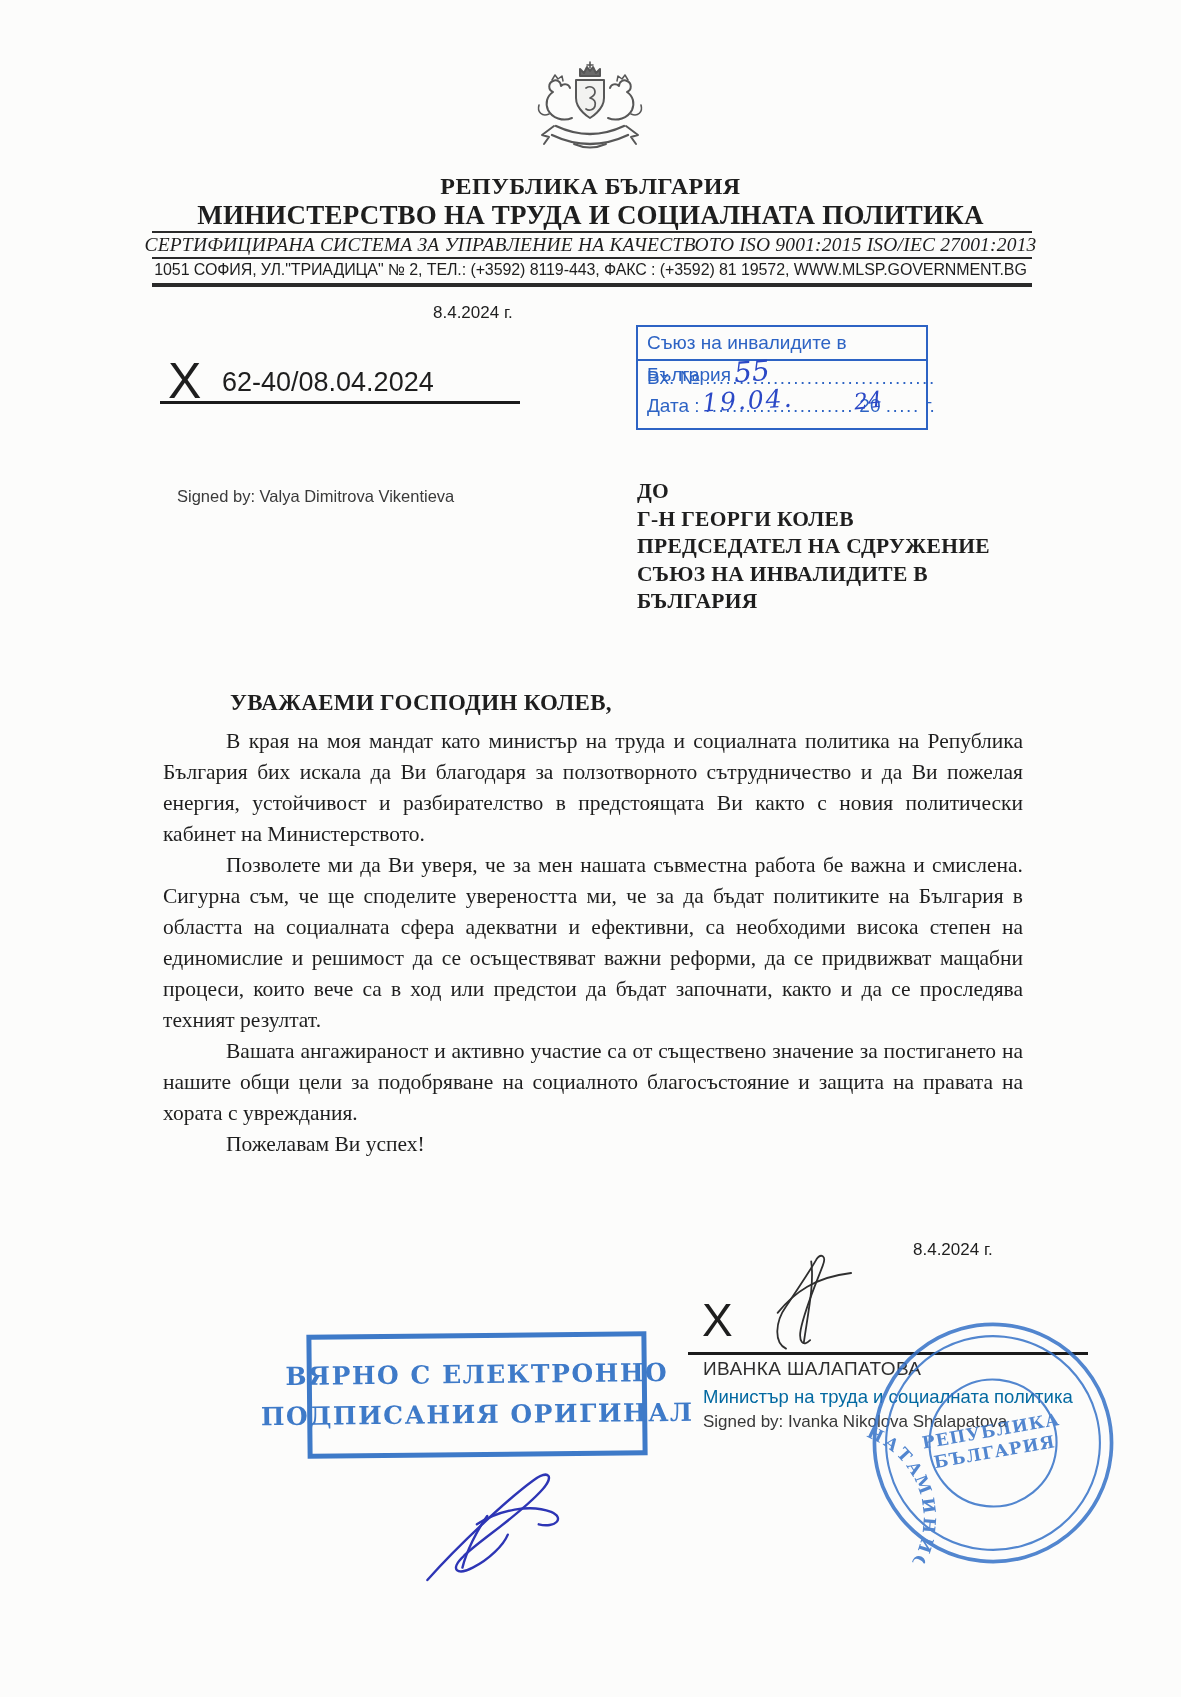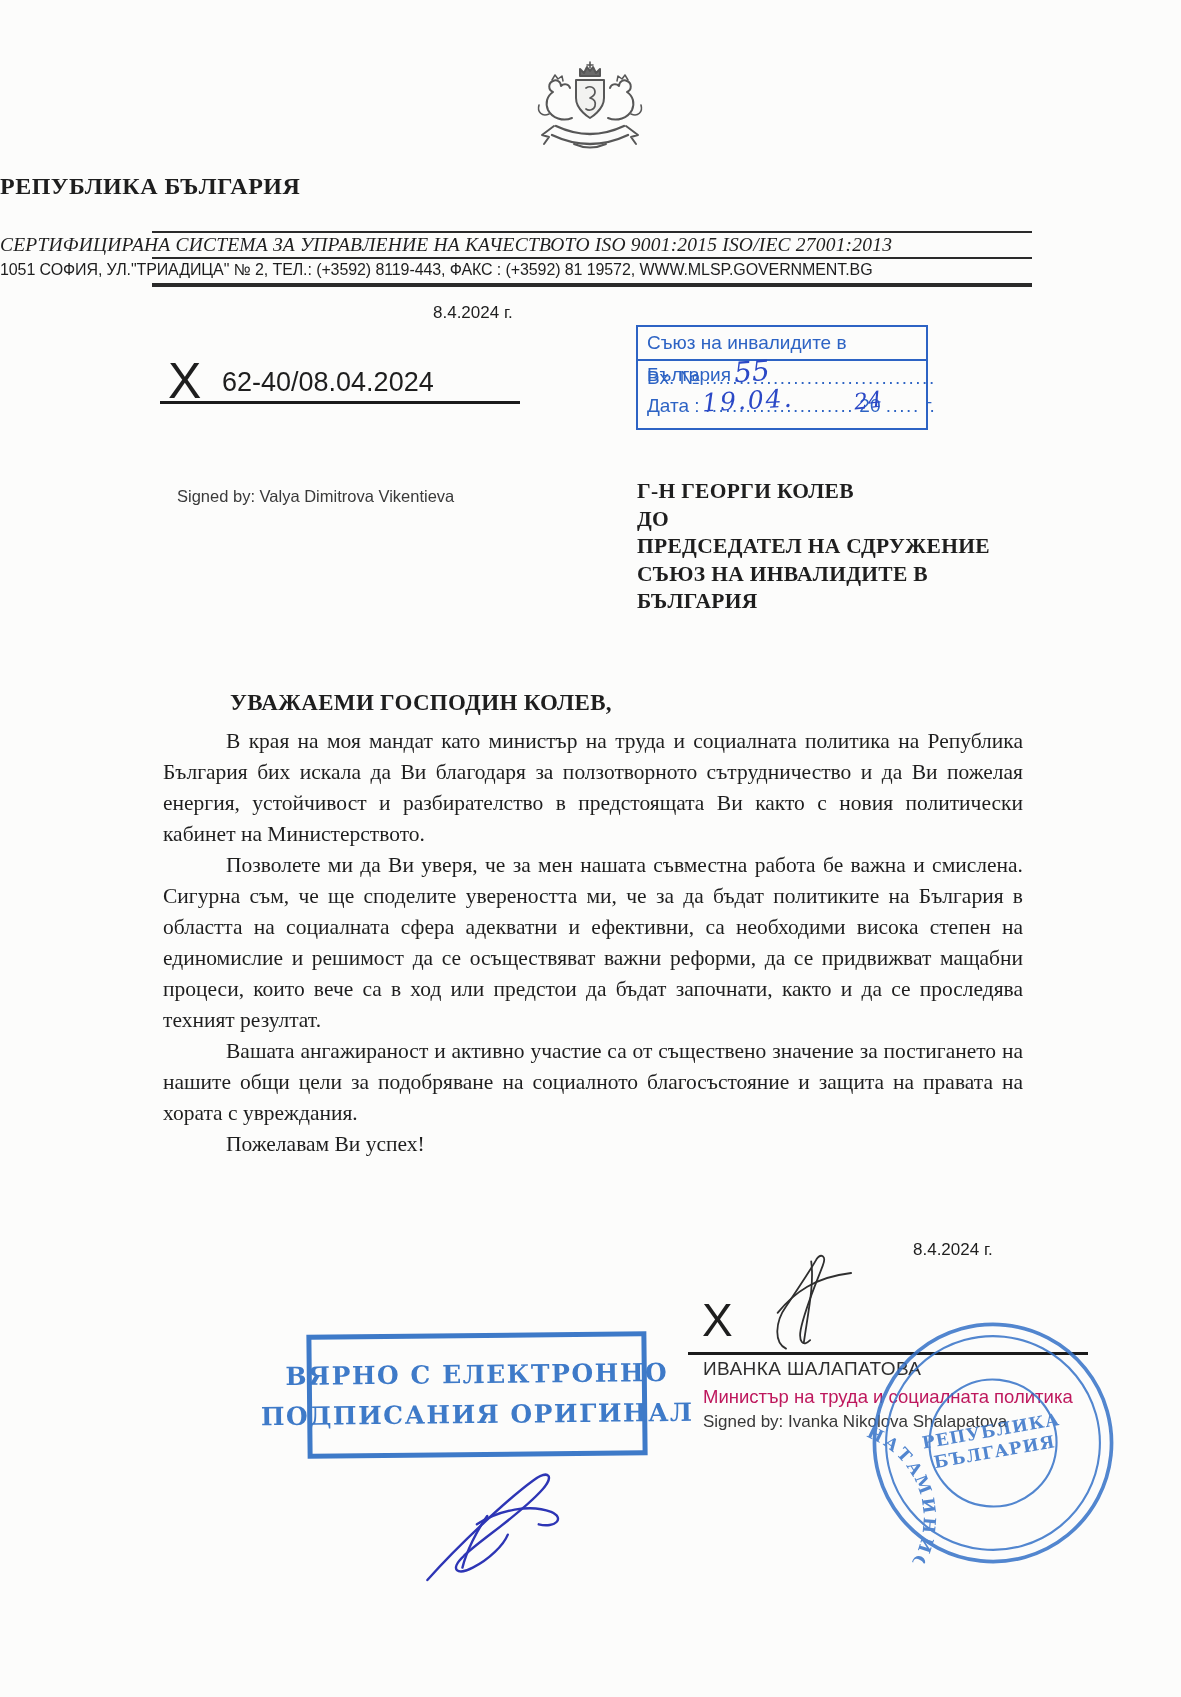--- a/index.html
+++ b/index.html
@@ -1,20 +1,20 @@
 <!DOCTYPE html>
 <html><head>
 <meta charset="utf-8">
 <style>
   html,body{margin:0;padding:0;background:#e8e8e8;}
   .page{position:relative;width:1181px;height:1697px;background:#fcfcfb;margin:0 auto;overflow:hidden;
         font-family:"Liberation Serif", serif;color:#1e1e1e;}
   .abs{position:absolute;}
   
-  .h-center{left:0;width:1181px;text-align:left;}
+  .h-center{left:0;width:1181px;text-align:center;}
   .republic{top:173px;font-size:24px;font-weight:bold;letter-spacing:.5px;}
   .ministry{top:200px;font-size:27px;font-weight:bold;letter-spacing:.2px;}
   .rule{left:152px;width:880px;background:#2a2a2a;}
   .rule-thin{height:2px;}
   .rule-thick{height:4px;}
   .cert{top:234px;font-size:19.5px;font-style:italic;font-weight:500;letter-spacing:.2px;}
   .addr{top:261px;font-size:16px;font-family:"Liberation Sans",sans-serif;letter-spacing:-.1px;}
   
   .sans{font-family:"Liberation Sans",sans-serif;}
   .date-top{left:433px;top:303px;font-size:17px;}
@@ -36,21 +36,21 @@
   .recipient{left:637px;top:478px;font-size:21.5px;font-weight:bold;line-height:27.5px;letter-spacing:.3px;}
   
   .salutation{left:230px;top:690px;font-size:23px;font-weight:bold;letter-spacing:.3px;}
   .body{left:163px;top:726px;width:860px;font-size:21.5px;line-height:31px;text-align:justify;}
   .body p{margin:0;text-indent:63px;}
   
   .date-bottom{left:913px;top:1240px;font-size:17px;}
   .xmark2{left:702px;top:1293px;font-size:46px;font-weight:500;}
   .sigline{left:688px;top:1352px;width:400px;height:3px;background:#1b1b1b;}
   .sig-name{left:703px;top:1358px;font-size:19px;letter-spacing:.4px;color:#2e2e2e;text-align:center;}
-  .sig-title{left:703px;top:1386px;font-size:18.5px;color:#be185d;}
+  .sig-title{left:703px;top:1386px;font-size:18.5px;color:#0369a1;}
   .sig-signedby{left:703px;top:1412px;font-size:17px;color:#383838;text-align:right;}
   
   .vstamp{left:307px;top:1333px;width:330px;height:114px;border:5px solid #2e6fc4;
           display:flex;flex-direction:column;justify-content:center;align-items:center;
           color:#2e6fc4;font-family:"DejaVu Serif",serif;font-weight:bold;
           transform:rotate(-.6deg);opacity:.92;}
   .vstamp .vline{font-size:25px;letter-spacing:1.5px;line-height:40px;white-space:nowrap;}
   .svg-abs{position:absolute;}
 </style>
 </head>
@@ -77,20 +77,21 @@
         <path d="M36,22 l3,-5 l3,4 l4,-3 l1,5" stroke-width="1.5"></path>
       </g>
       <path d="M40,68 q34,16 68,0" stroke-width="2.4"></path>
       <path d="M36,77 q38,18 76,0" stroke-width="2.4"></path>
       <path d="M38,68 l-12,9 l7,2 l-5,7 M110,68 l12,9 l-7,2 l5,7" stroke-width="2"></path>
       <path d="M58,86 q16,7 32,0" stroke-width="2"></path>
     </g>
   </svg>
 
   <div class="abs h-center republic">РЕПУБЛИКА БЪЛГАРИЯ</div>
+  <div class="abs h-center ministry">МИНИСТЕРСТВО НА ТРУДА И СОЦИАЛНАТА ПОЛИТИКА</div>
   <div class="abs rule rule-thin" style="top:231px;"></div>
   <div class="abs h-center cert">СЕРТИФИЦИРАНА СИСТЕМА ЗА УПРАВЛЕНИЕ НА КАЧЕСТВОТО  ISO 9001:2015   ISO/IEC 27001:2013</div>
   <div class="abs rule rule-thin" style="top:257px;"></div>
   <div class="abs h-center addr">1051 СОФИЯ, УЛ."ТРИАДИЦА" № 2, ТЕЛ.: (+3592) 8119-443, ФАКС : (+3592) 81 19572, WWW.MLSP.GOVERNMENT.BG</div>
   <div class="abs rule rule-thick" style="top:283px;"></div>
 
   <div class="abs sans date-top">8.4.2024 г.</div>
   <div class="abs sans xmark1">X</div>
   <div class="abs sans refnum">62-40/08.04.2024</div>
   <div class="abs refline"></div>
@@ -108,22 +109,22 @@
       <span class="dots">......................</span>
       <span>20</span>
       <span class="dots">.....</span>
       <span> г.</span>
       <span class="hand hand-date">19.04.</span>
       <span class="hand hand-year">24</span>
     </div>
   </div>
 
   <div class="abs recipient">
+    <div>ДО</div>
     <div>Г-Н ГЕОРГИ КОЛЕВ</div>
-    <div>ДО</div>
     <div>ПРЕДСЕДАТЕЛ НА СДРУЖЕНИЕ</div>
     <div>СЪЮЗ НА ИНВАЛИДИТЕ В</div>
     <div>БЪЛГАРИЯ</div>
   </div>
 
   <div class="abs salutation">УВАЖАЕМИ ГОСПОДИН КОЛЕВ,</div>
   <div class="abs body">
     <p>В края на моя мандат като министър на труда и социалната политика на Република България бих искала да Ви благодаря за ползотворното сътрудничество и да Ви пожелая енергия, устойчивост и разбирателство в предстоящата Ви както с новия политически кабинет на Министерството.</p>
     <p>Позволете ми да Ви уверя, че за мен нашата съвместна работа бе важна и смислена. Сигурна съм, че ще споделите увереността ми, че за да бъдат политиките на България в областта на социалната сфера адекватни и ефективни, са необходими висока степен на единомислие и решимост да се осъществяват важни реформи, да се придвижват мащабни процеси, които вече са в ход или предстои да бъдат започнати, както и да се проследява техният резултат.</p>
     <p>Вашата ангажираност и активно участие са от съществено значение за постигането на нашите общи цели за подобряване на социалното благосъстояние и защита на правата на хората с увреждания.</p>

